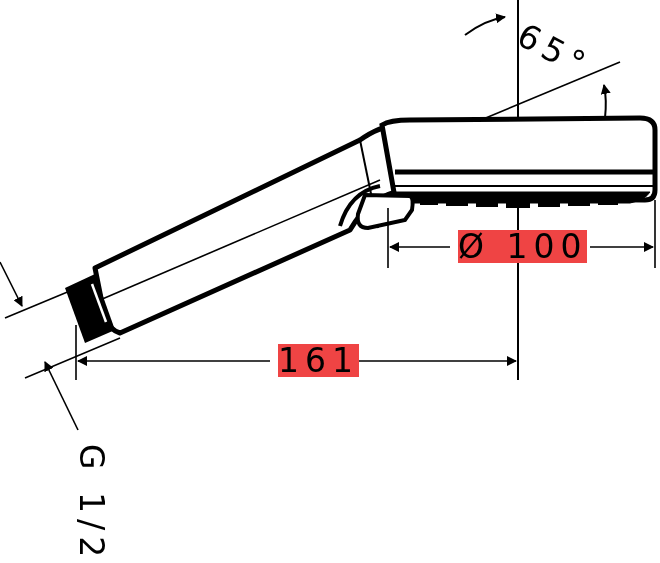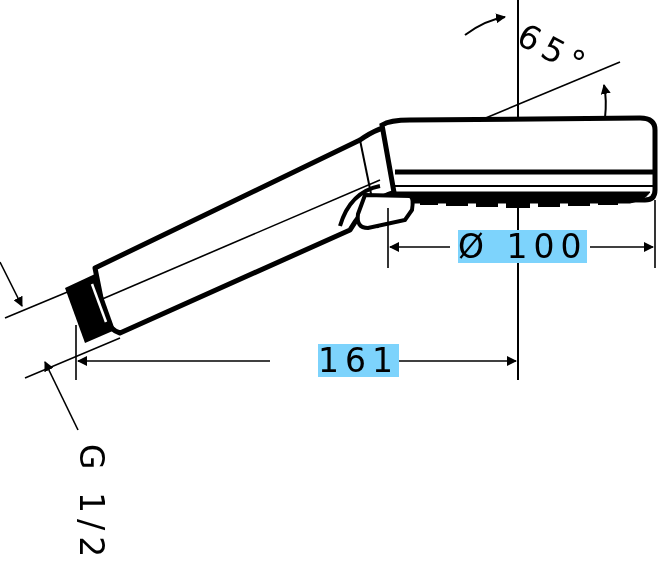--- a/index.html
+++ b/index.html
@@ -1,19 +1,19 @@
 <!DOCTYPE html>
 <html><head>
 <meta charset="utf-8">
 <style>
   html,body{margin:0;padding:0;background:#ffffff;}
   body{width:660px;height:563px;overflow:hidden;}
   #stage{position:relative;width:660px;height:563px;}
   svg{position:absolute;left:0;top:0;}
-  .lbl{position:absolute;font-family:"DejaVu Sans","Liberation Sans",sans-serif;color:#000;font-size:33px;white-space:nowrap;letter-spacing:6px;line-height:1;background:#7dd3fc;}
+  .lbl{position:absolute;font-family:"DejaVu Sans","Liberation Sans",sans-serif;color:#000;font-size:33px;white-space:nowrap;letter-spacing:6px;line-height:1;background:#ef4444;}
 </style>
 </head>
 <body>
 
 <div id="stage">
   <svg width="660" height="563" viewBox="0 0 660 563">
     <defs>
       <marker id="arr" markerWidth="10" markerHeight="10" refX="9" refY="5" orient="auto" markerUnits="userSpaceOnUse" viewBox="0 0 10 10">
         <path d="M0,0 L10,5 L0,10 z" fill="#000"></path>
       </marker>
@@ -70,15 +70,15 @@
     <line x1="76" y1="325" x2="76" y2="380" stroke="#000" stroke-width="1.6"></line>
     <line x1="270" y1="361" x2="78" y2="361" stroke="#000" stroke-width="1.6" marker-end="url(#arr)"></line>
     <line x1="355" y1="361" x2="516" y2="361" stroke="#000" stroke-width="1.6" marker-end="url(#arr)"></line>
 
     <line x1="0" y1="262" x2="22" y2="306" stroke="#000" stroke-width="1.6" marker-end="url(#arr)"></line>
     <line x1="78" y1="430" x2="45" y2="362" stroke="#000" stroke-width="1.6" marker-end="url(#arr)"></line>
   </svg>
 
   <div class="lbl" style="left:528px;top:18px;transform:rotate(28deg);transform-origin:left top;background:transparent;">65°</div>
   <div class="lbl" style="left:458px;top:230px;">Ø 100</div>
-  <div class="lbl" style="left:278px;top:344px;margin-left:40px;">161</div>
+  <div class="lbl" style="left:278px;top:344px;">161</div>
   <div class="lbl" style="left:108px;top:444px;transform:rotate(90deg);transform-origin:left top;background:transparent;">G 1/2</div>
 </div>
 
 </body></html>

